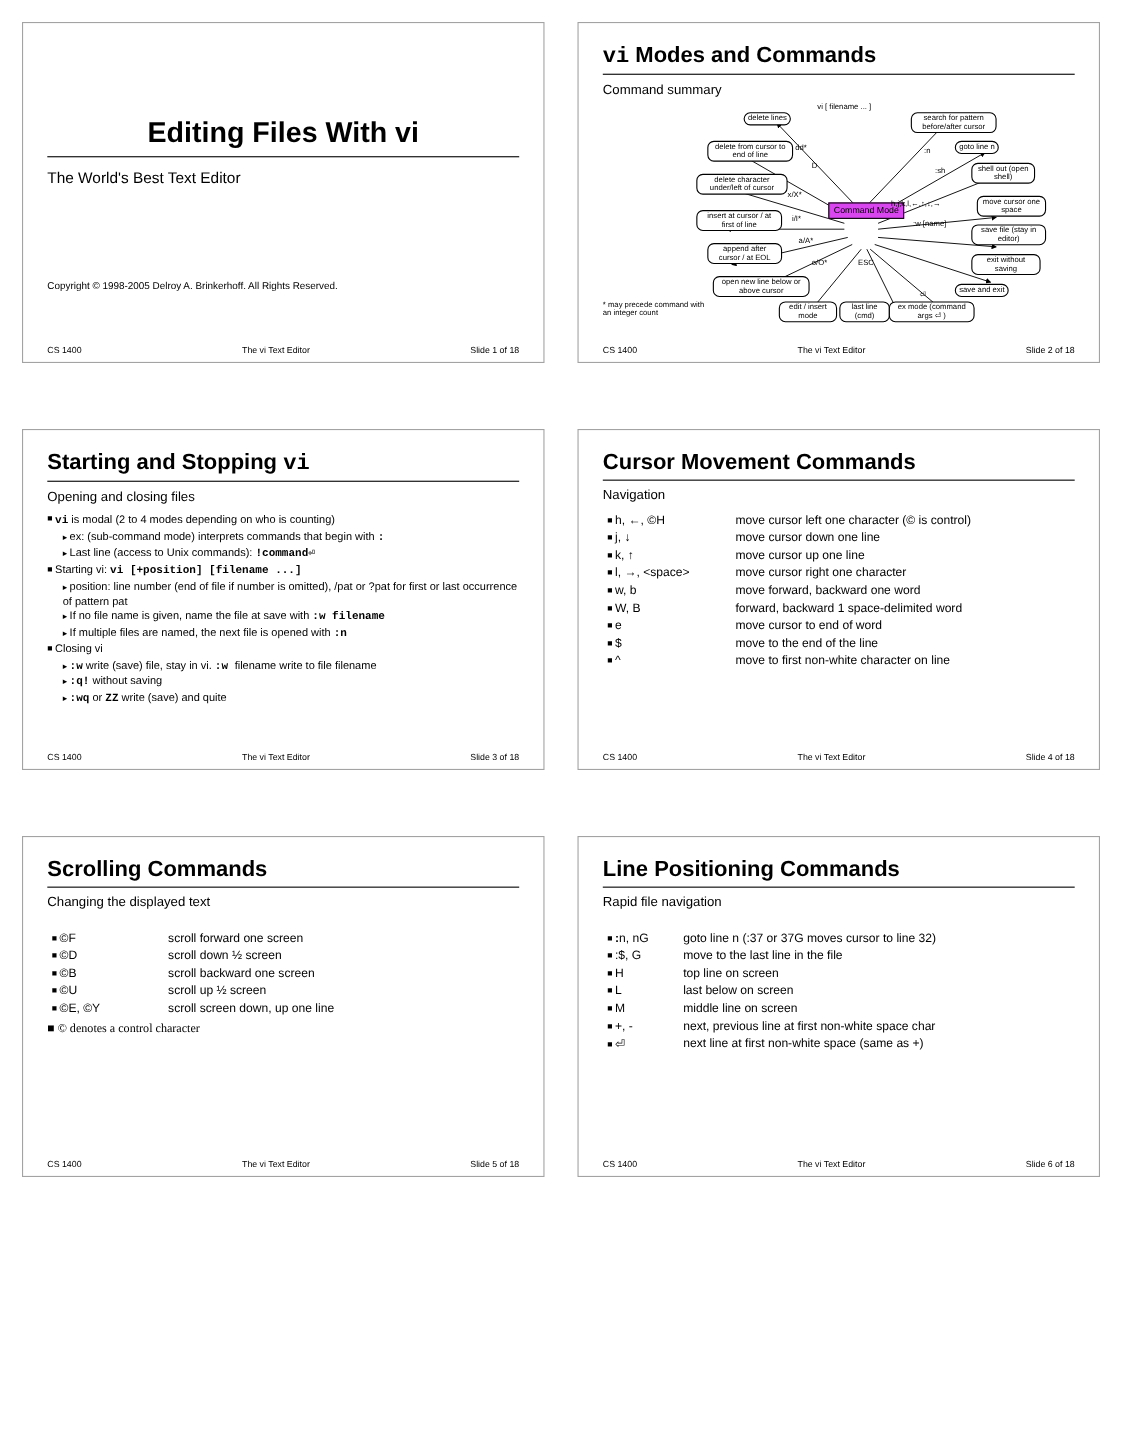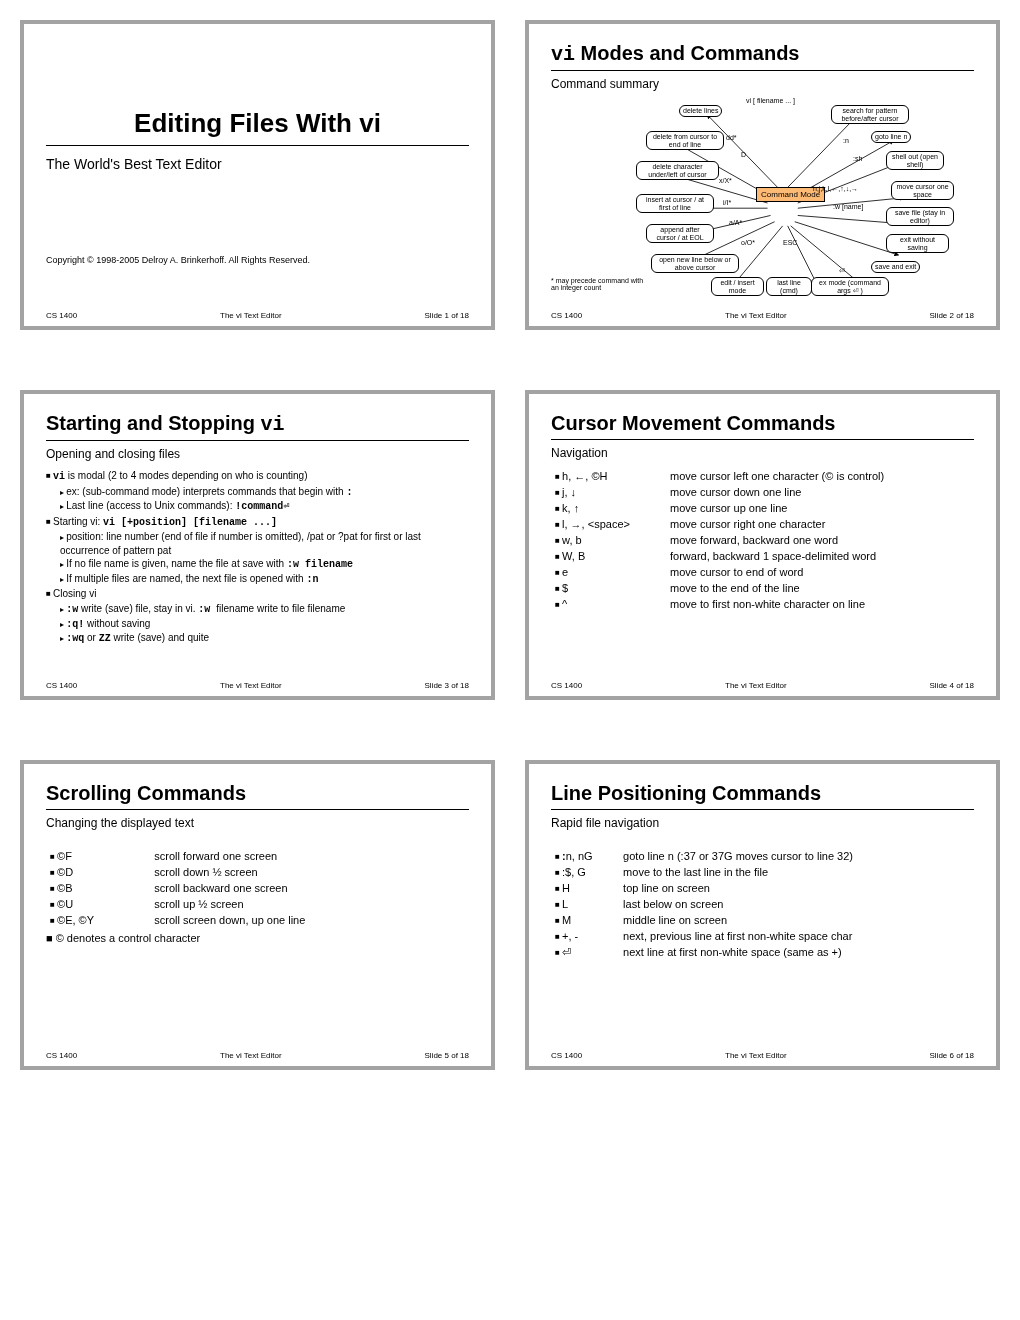--- a/index.html
+++ b/index.html
@@ -10,21 +10,21 @@
     width: 1020px;
     box-sizing: border-box;
   }
   .grid {
     display: grid;
     grid-template-columns: 1fr 1fr;
     grid-template-rows: repeat(3, 310px);
     gap: 60px 30px;
   }
   .slide {
-    border: 4px solid #a3a3a3;
+    border: 1px solid #a3a3a3;
     padding: 14px 22px 6px 22px;
     position: relative;
     display: flex;
     flex-direction: column;
     box-sizing: border-box;
     justify-content: space-between;
   }
   .slide-footer {
     display: flex;
     justify-content: space-between;
@@ -126,21 +126,21 @@
     line-height: 1.1;
   }
   .dtxt {
     position: absolute;
     font-size: 7px;
     white-space: nowrap;
   }
   .center-node {
     position: absolute;
     border: 1px solid #000;
-    background: #fdba74;
+    background: #d946ef;
     padding: 2px 4px;
     font-size: 8px;
     text-align: center;
   }
   svg.arrows {
     position: absolute;
     top: 0; left: 0;
     width: 100%; height: 100%;
     pointer-events: none;
   }
@@ -351,21 +351,21 @@
           <tr>
             <td>©U</td>
             <td>scroll up ½ screen</td>
           </tr>
           <tr>
             <td>©E, ©Y</td>
             <td>scroll screen down, up one line</td>
           </tr>
         </tbody>
     </table>
-    <div style="font-size:11px; margin-top:4px;">■ <span>© denotes a control character</span></div>
+    <div style="font-size:11px; margin-top:4px;font-family:Liberation Serif, serif;">■ <span>© denotes a control character</span></div>
     <div class="slide-footer">
       <span>CS 1400</span>
       <span>The vi Text Editor</span>
       <span>Slide 5 of 18</span>
     </div>
   </div>
 
   <div class="slide">
     <div class="h1">Line Positioning Commands</div>
     <hr class="thin">

